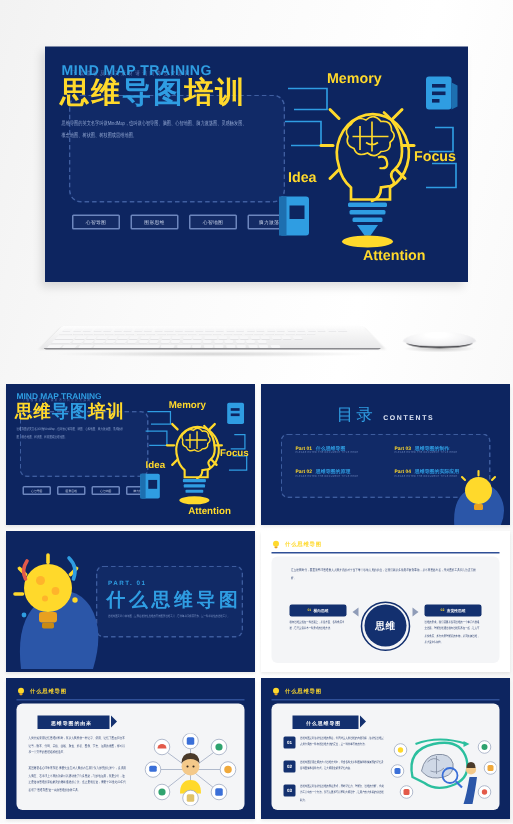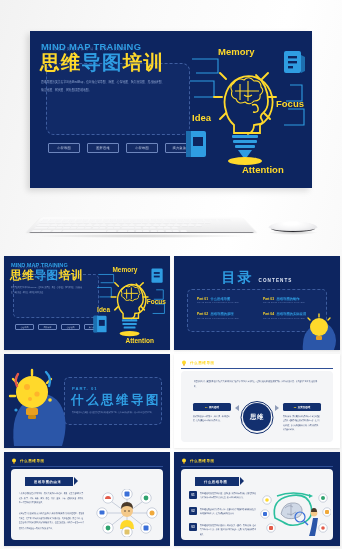--- a/index.html
+++ b/index.html
@@ -138,21 +138,21 @@
              transform: scale(1,1.4); transform-origin: left top; }
   .s1-tags { position: absolute; left: 11px; top: 68px; display: flex; gap: 4px; }
   .s1-tag { width: 19px; height: 6px; border: .6px solid #6d86bd; border-radius: 1px;
             display: flex; align-items: center; justify-content: center;
             font-size: 1.9px; color: #cbd6ec; }
   .s1-art { position: absolute; right: 2px; top: 5px; width: 78px; height: 86px; }
 
   
   .toc-title { position: absolute; left: 50%; top: 13px; transform: translateX(-50%);
                display: flex; align-items: baseline; gap: 5px; white-space: nowrap; }
-  .toc-cn { font-size: 14px; font-weight: 700; letter-spacing: 2px; color: #2f9de2; }
+  .toc-cn { font-size: 11px; font-weight: 400; letter-spacing: 2px; color: #2f9de2; }
   .toc-en { font-size: 4.6px; font-weight: 700; letter-spacing: 1.1px; color: #dfe6f4; }
   .toc-box { position: absolute; left: 13px; top: 33px; width: 140px; height: 43px;
              border: .7px dashed #3d5c9e; border-radius: 5px;
              background: rgba(22,48,110,0.5); }
   .toc-grid { position: absolute; left: 9px; top: 7px; width: 124px;
               display: flex; flex-wrap: wrap; gap: 9px 8px; }
   .toc-item { width: 58px; }
   .toc-line { display: flex; gap: 2.5px; align-items: baseline; white-space: nowrap; }
   .toc-no { font-size: 3.3px; font-weight: 700; color: #ffd92b; }
   .toc-lb { font-size: 3.3px; font-weight: 700; color: #2f9de2; }

